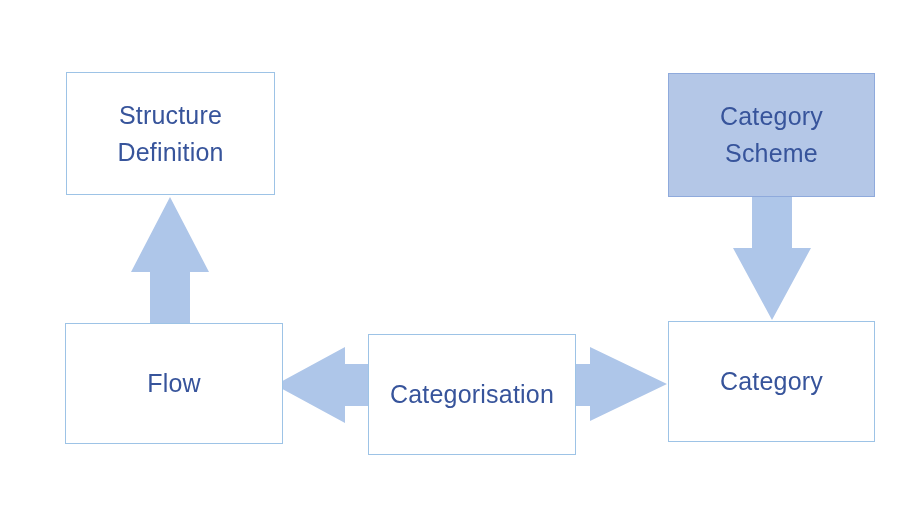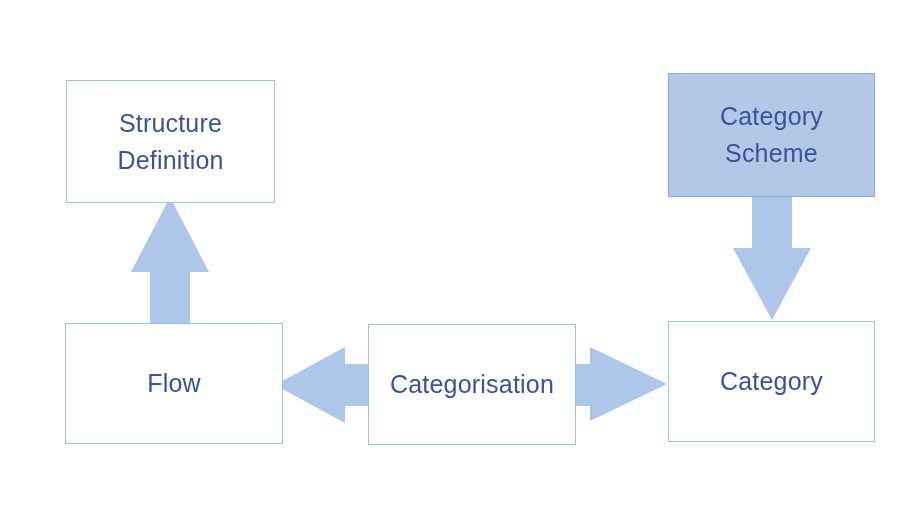--- a/index.html
+++ b/index.html
@@ -37,24 +37,24 @@
   }
   .node-label{
     color:var(--text);
     font-size:25px;
     line-height:37px;
     text-align:center;
     white-space:pre-line;
     letter-spacing:0.2px;
   }
   
-  #node-structure-definition{left:66px;top:80px;width:209px;height:123px;}
+  #node-structure-definition{left:66px;top:72px;width:209px;height:123px;}
   #node-category-scheme{left:668px;top:73px;width:207px;height:124px;}
   #node-flow{left:65px;top:323px;width:218px;height:121px;}
-  #node-categorisation{left:368px;top:324px;width:208px;height:121px;}
+  #node-categorisation{left:368px;top:334px;width:208px;height:121px;}
   #node-category{left:668px;top:321px;width:207px;height:121px;}
 </style>
 </head>
 <body>
 
 <div id="canvas">
 
   <svg id="arrow-layer" viewBox="0 0 911 511" xmlns="http://www.w3.org/2000/svg">
 
     <polygon class="arrow" points="170,197 209,272 190,272 190,323 150,323 150,272 131,272"></polygon>

